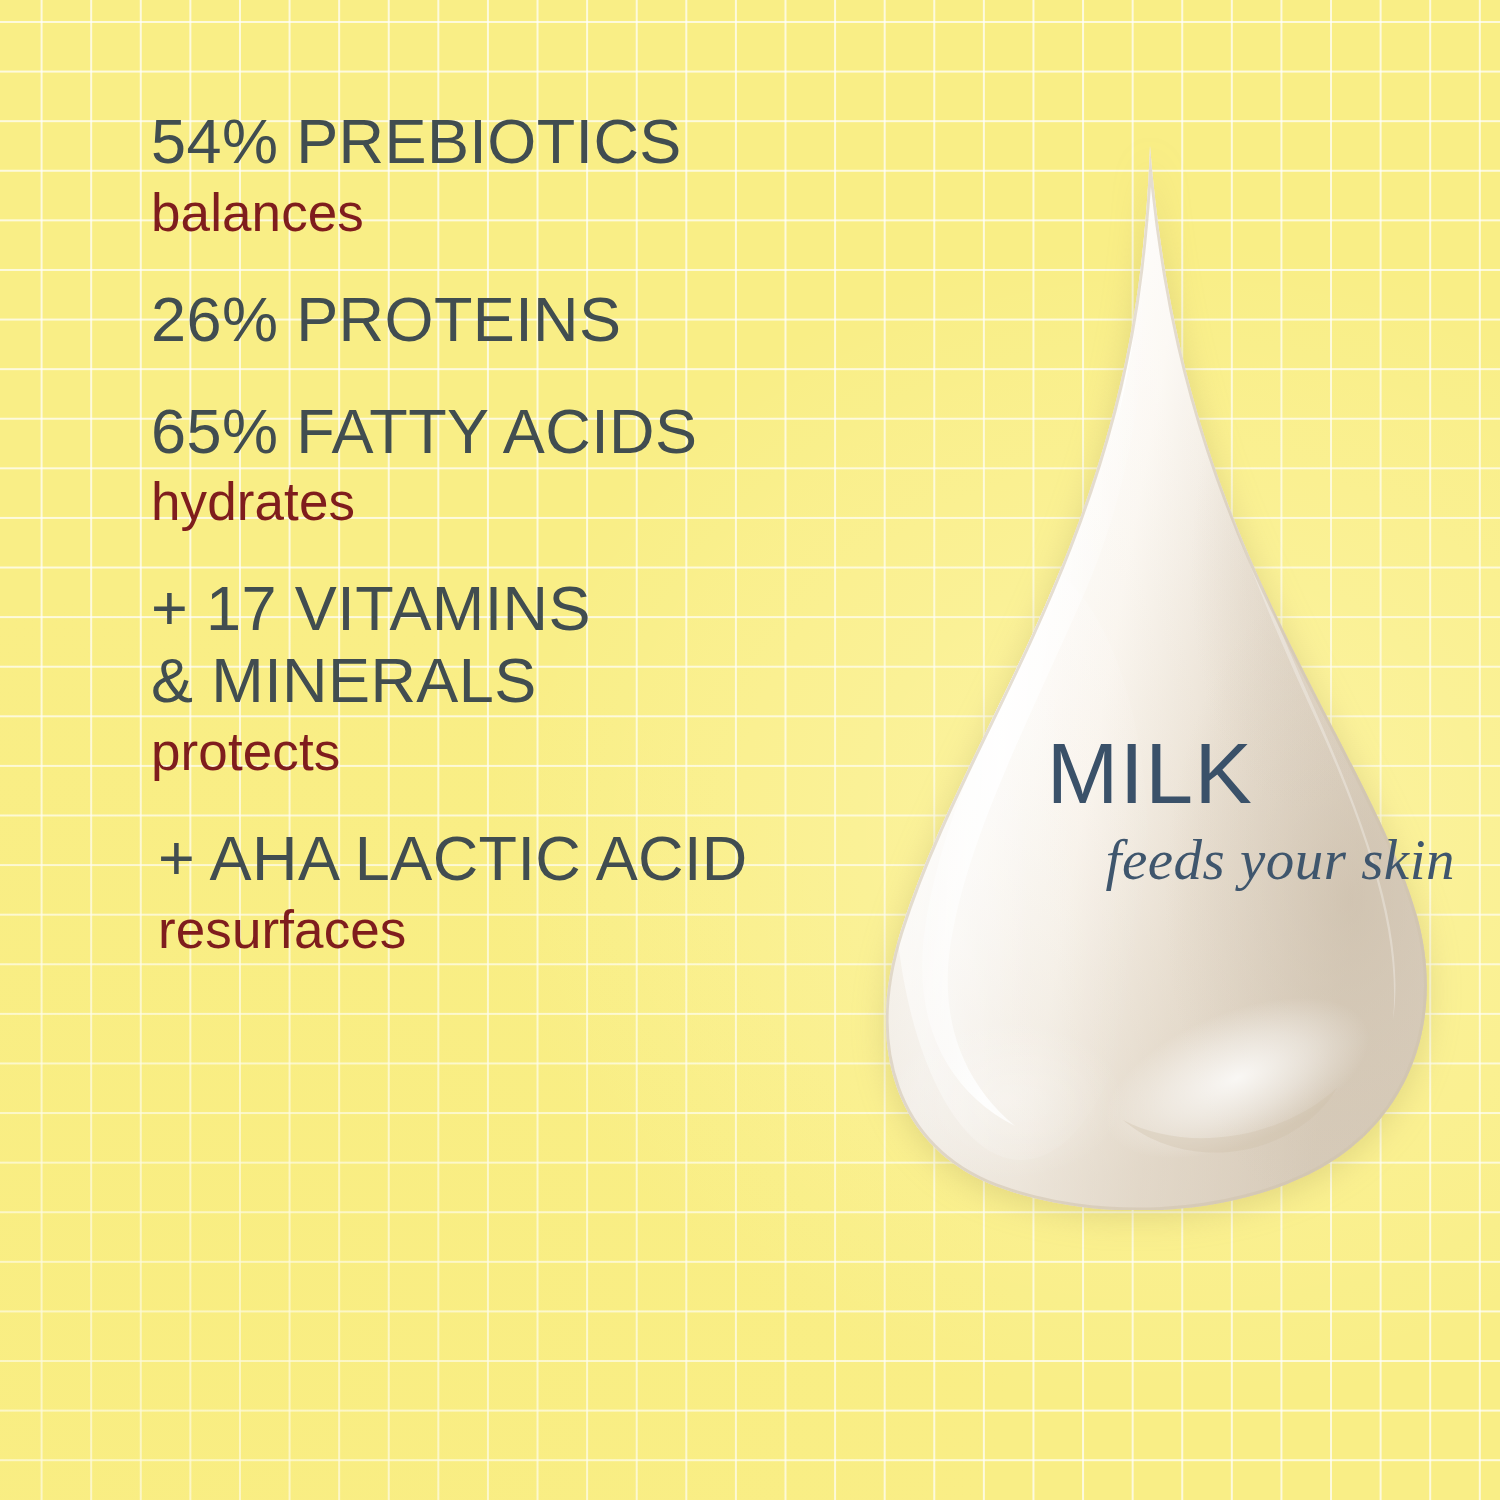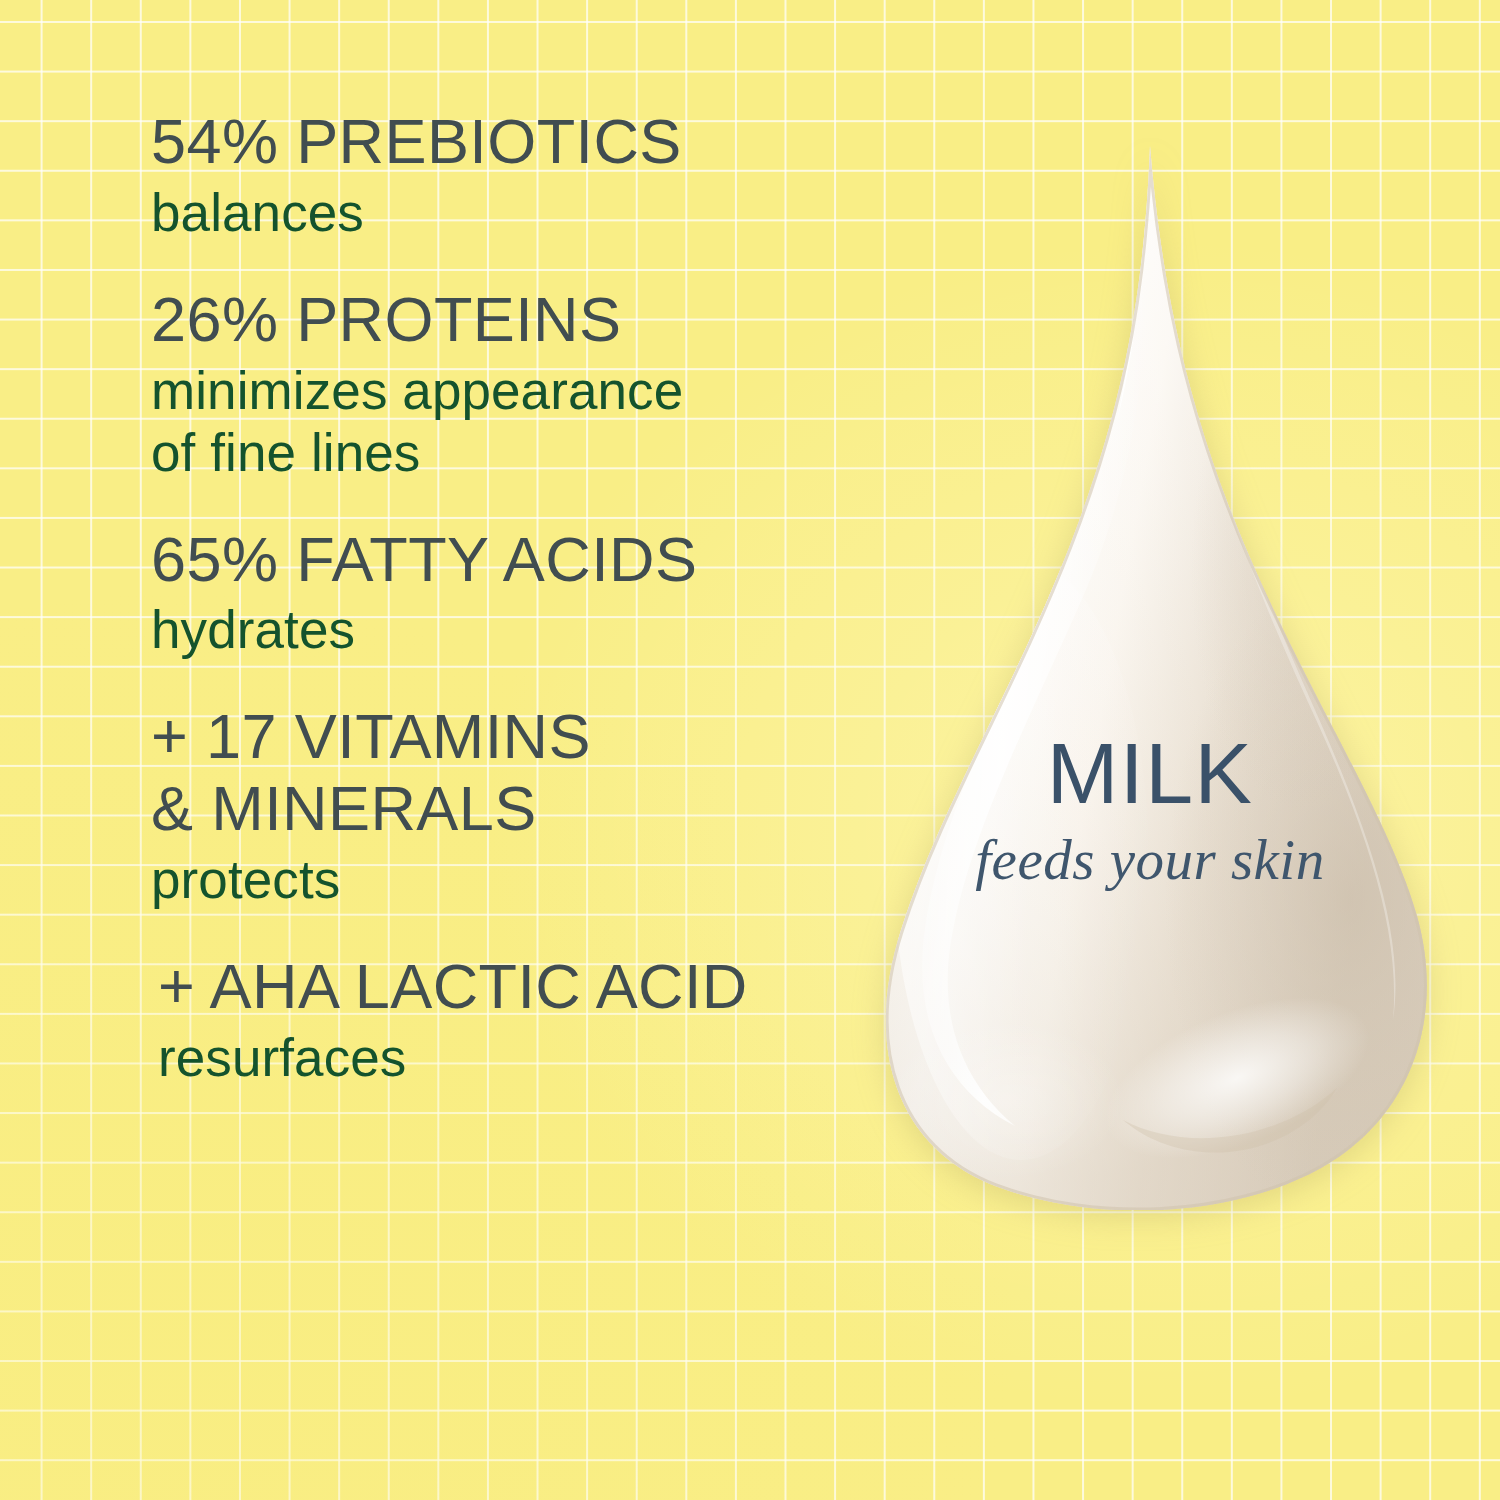--- a/index.html
+++ b/index.html
@@ -58,21 +58,21 @@
   .ing-head {
     color: #414d50;
     font-size: 63px;
     line-height: 1.14;
     font-weight: 400;
     letter-spacing: 0.4px;
     white-space: pre-line;
     margin: 0;
   }
   .ing-sub {
-    color: #14532d;
+    color: #7f1d1d;
     font-size: 53px;
     line-height: 1.17;
     font-weight: 400;
     letter-spacing: 0.1px;
     white-space: pre-line;
     margin: 4px 0 0 0;
   }
 
   
   #droplet-wrap {
@@ -105,41 +105,40 @@
     margin: 0;
   }
   .brand-tag {
     color: #3f566d;
     font-family: "Liberation Serif", "DejaVu Serif", serif;
     font-style: italic;
     font-size: 57px;
     line-height: 1;
     letter-spacing: 0.5px;
     margin: 16px 0 0 0;
+    text-align: right;
   }
 </style>
 </head>
 <body>
 
 <div id="poster">
 
   <div id="grid"></div>
   <div id="tone"></div>
 
   <div id="ingredients">
 
     <div class="ing-block">
       <p class="ing-head">54% PREBIOTICS</p>
       <p class="ing-sub">balances</p>
     </div>
 
     <div class="ing-block">
       <p class="ing-head">26% PROTEINS</p>
-      <p class="ing-sub">minimizes appearance
-of fine lines</p>
     </div>
 
     <div class="ing-block">
       <p class="ing-head">65% FATTY ACIDS</p>
       <p class="ing-sub">hydrates</p>
     </div>
 
 
     <div class="ing-block">
       <p class="ing-head">+ 17 VITAMINS

